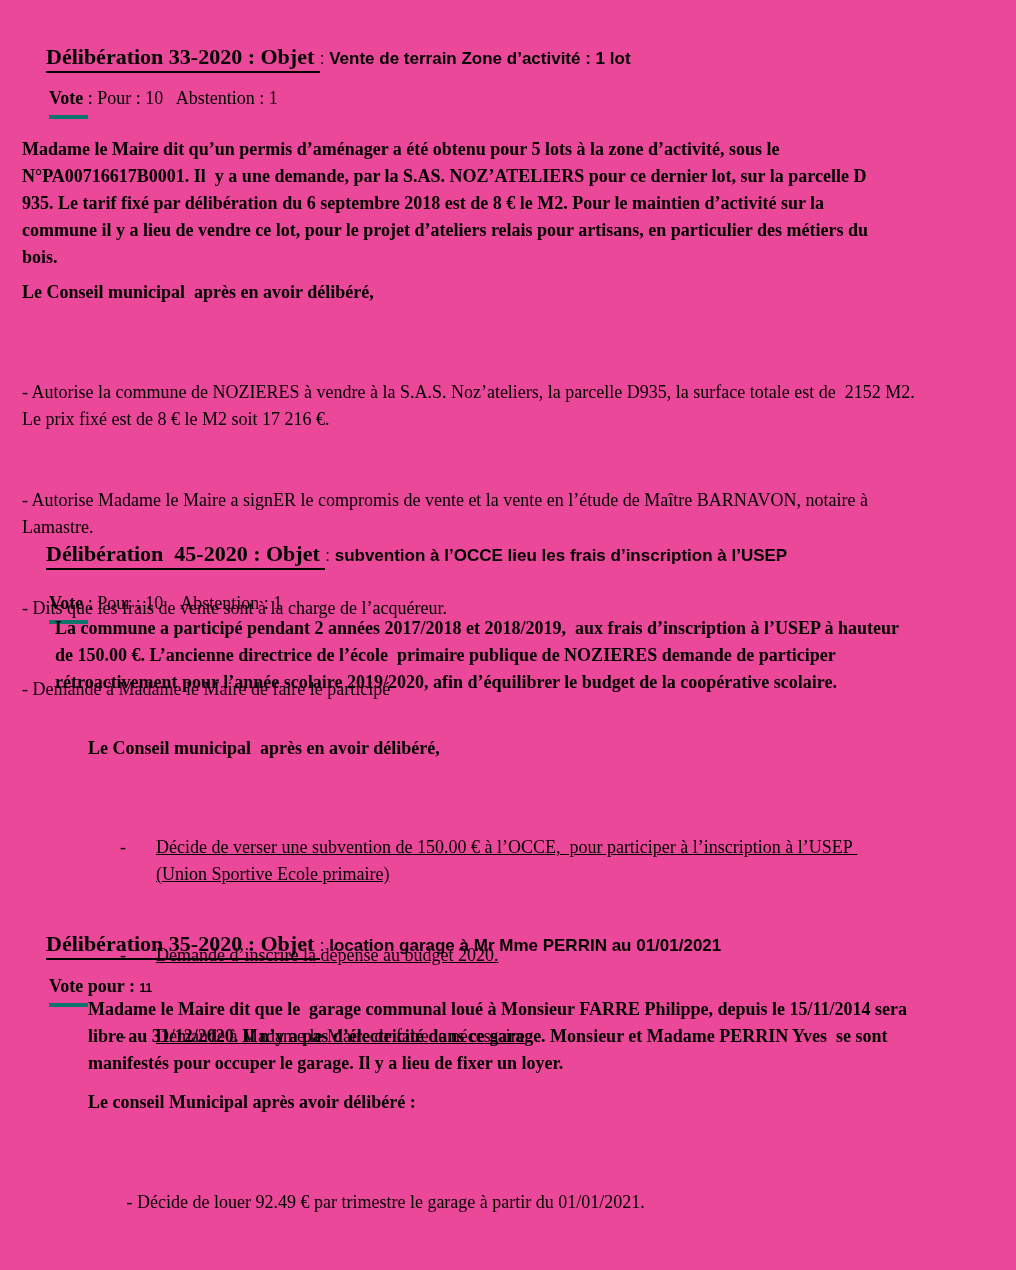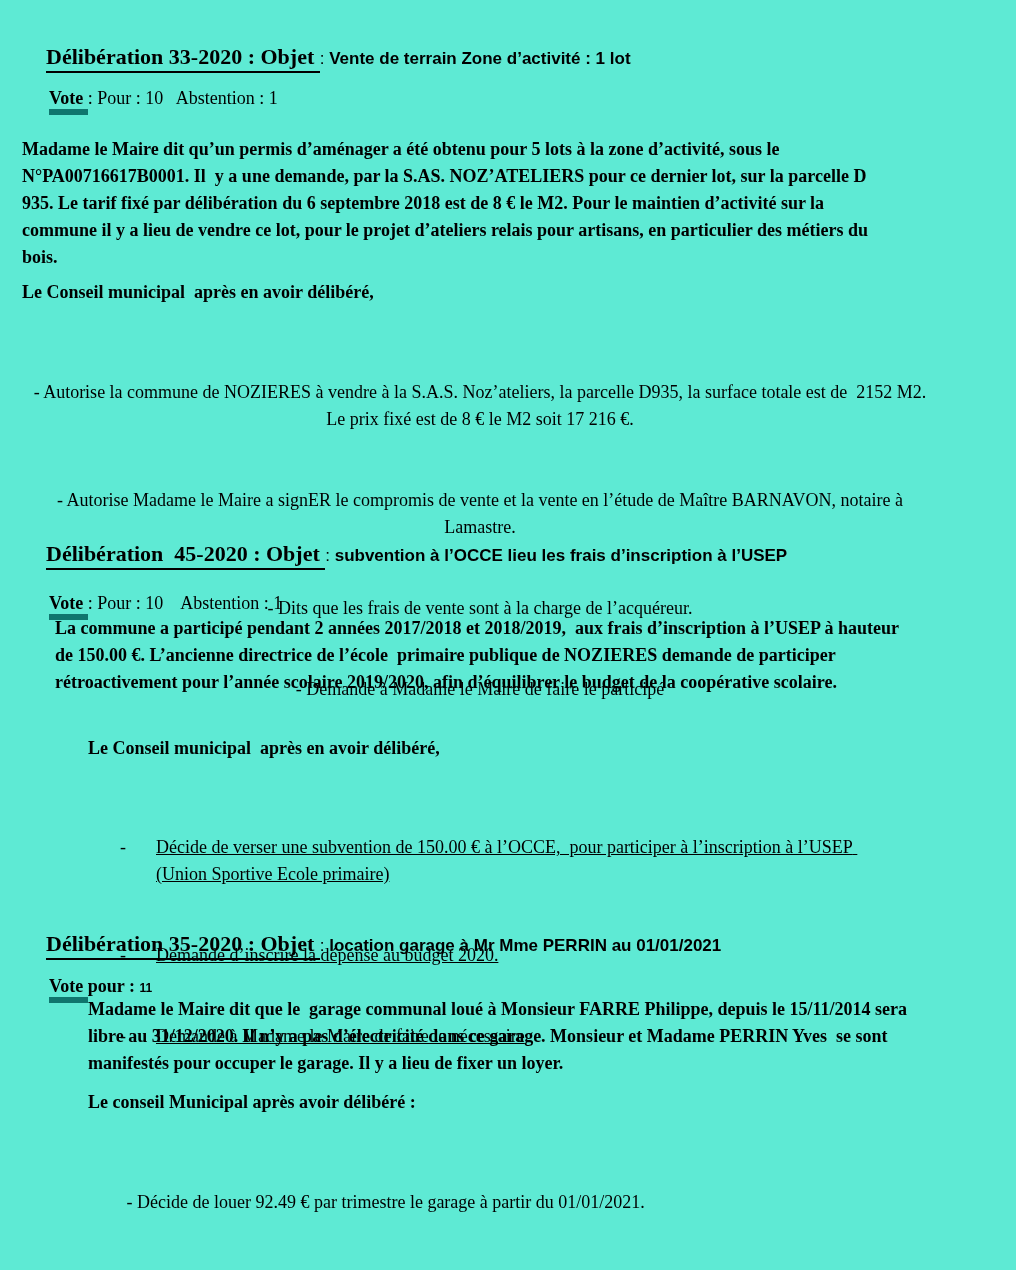--- a/index.html
+++ b/index.html
@@ -1,41 +1,41 @@
 <!DOCTYPE html>
 <html lang="fr"><head>
 <meta charset="utf-8">
 <style>
   * { margin:0; padding:0; box-sizing:border-box; }
   html,body { background:#ffffff; }
   .page {
     position:relative;
     width:1016px;
     height:1270px;
-    background:#5eead4;
+    background:#ec4899;
     color:#000000;
     font-family:"Liberation Serif", serif;
     overflow:hidden;
   }
   .block { position:absolute; left:22px; white-space:pre-wrap; }
 
   
   .h { line-height:30px; }
   .ht {
     font-size:22px;
     font-weight:bold;
     border-bottom:2.5px solid #000;
     padding-bottom:2px;
   }
   .hsep { font-family:"Liberation Sans", sans-serif; font-size:17px; }
   .hobj { font-family:"Liberation Sans", sans-serif; font-size:17px; font-weight:bold; }
 
   
   .vote { font-size:18px; line-height:24px; }
-  .vl { font-weight:bold; border-bottom:6px solid #0f766e; padding-bottom:1px; }
+  .vl { font-weight:bold; border-bottom:4px solid #0f766e; padding-bottom:7px; }
   .vote-bold .vd { font-weight:bold; }
   .vc { font-family:"Liberation Sans", sans-serif; font-size:12px; font-weight:bold; }
 
   
   .body { font-size:18px; line-height:27px;font-weight:bold; }
   .bold-line { font-size:18px; font-weight:bold; line-height:27px; }
   .list { font-size:18px; line-height:27px; }
   .li { display:flex; }
   .dash { width:36px; flex:none; }
   .txt { width:742px;text-decoration:underline; }
@@ -47,21 +47,21 @@
 
   <section>
     <div class="block h" style="top:12px;">
       <span class="ht">Délibération 33-2020 : Objet </span><span class="hsep">: </span><span class="hobj">Vente de terrain Zone d’activité : 1 lot</span>
     </div>
     <div class="block vote" style="top:62px;">
       <span class="vl">Vote </span><span class="vd">: Pour : 10   Abstention : 1</span><span class="vc"></span>
     </div>
     <p class="block body" style="top:136px; width:848px;">Madame le Maire dit qu’un permis d’aménager a été obtenu pour 5 lots à la zone d’activité, sous le N°PA00716617B0001. Il  y a une demande, par la S.AS. NOZ’ATELIERS pour ce dernier lot, sur la parcelle D 935. Le tarif fixé par délibération du 6 septembre 2018 est de 8 € le M2. Pour le maintien d’activité sur la commune il y a lieu de vendre ce lot, pour le projet d’ateliers relais pour artisans, en particulier des métiers du bois.</p>
     <p class="block bold-line" style="top:279px;">Le Conseil municipal  après en avoir délibéré,</p>
-    <div class="block list" style="top:325px; width:916px;text-align:center;">
+    <div class="block list" style="top:325px; width:916px;">
       <p>- Autorise la commune de NOZIERES à vendre à la S.A.S. Noz’ateliers, la parcelle D935, la surface totale est de  2152 M2. Le prix fixé est de 8 € le M2 soit 17 216 €.</p>
       <p>- Autorise Madame le Maire a signER le compromis de vente et la vente en l’étude de Maître BARNAVON, notaire à Lamastre.</p>
       <p>- Dits que les frais de vente sont à la charge de l’acquéreur.</p>
       <p>- Demande à Madame le Maire de faire le participé</p>
     </div>
   </section>
 
   <section>
     <div class="block h" style="top:509px;">
       <span class="ht">Délibération  45-2020 : Objet </span><span class="hsep">: </span><span class="hobj">subvention à l’OCCE lieu les frais d’inscription à l’USEP</span>

